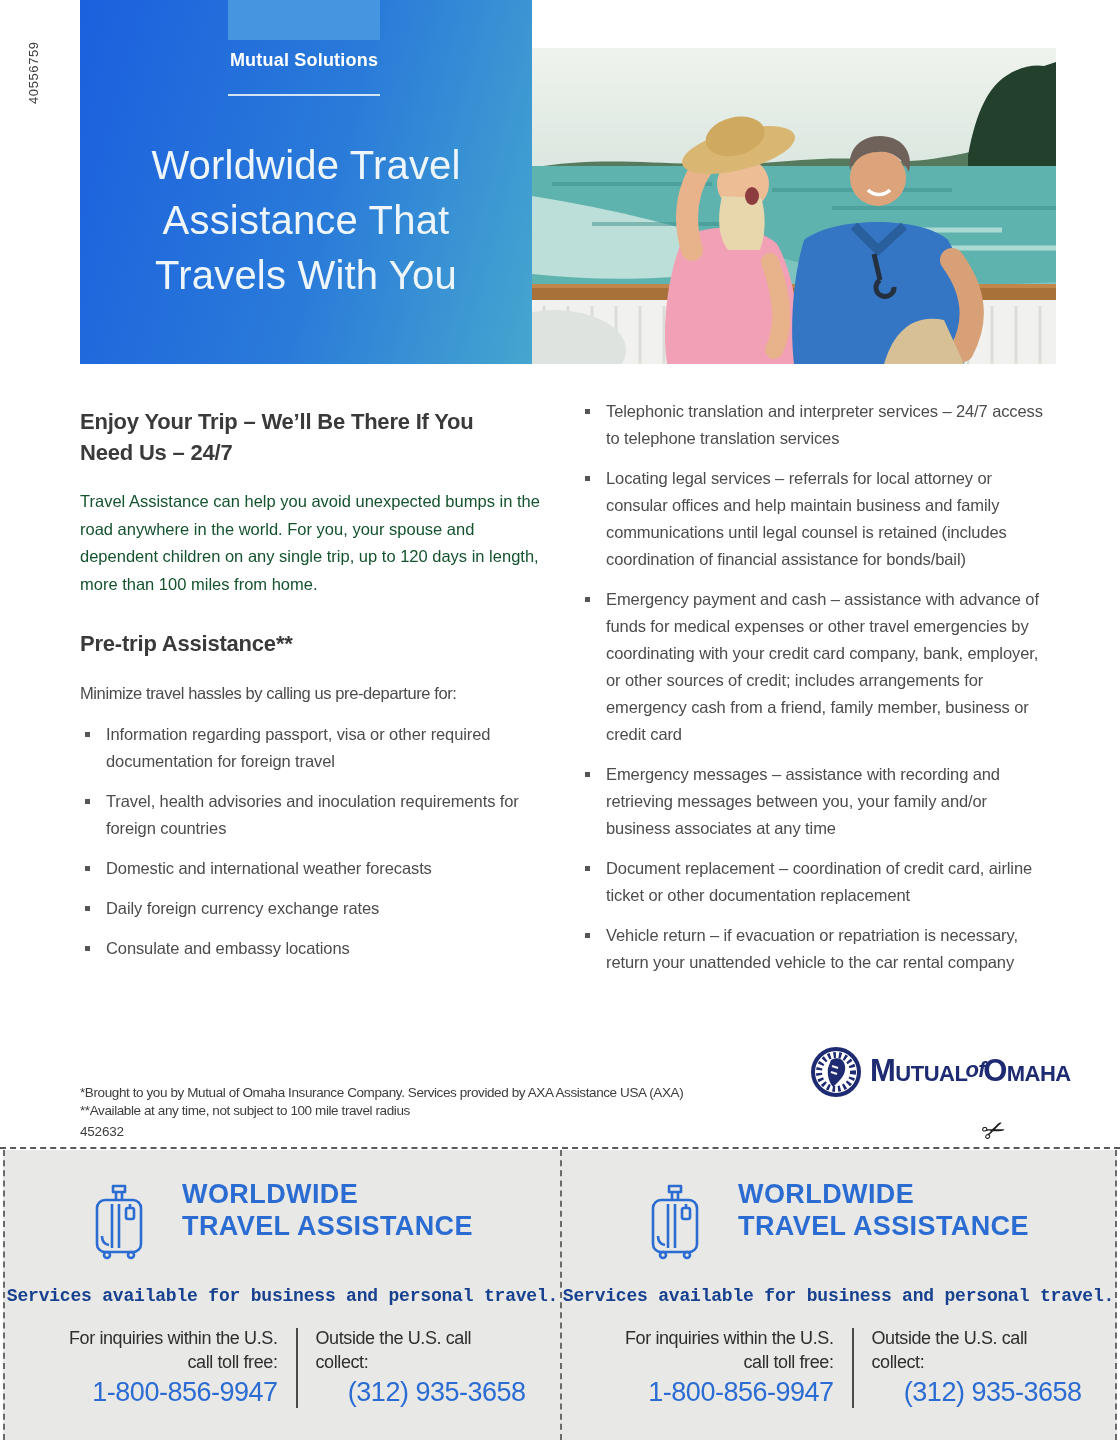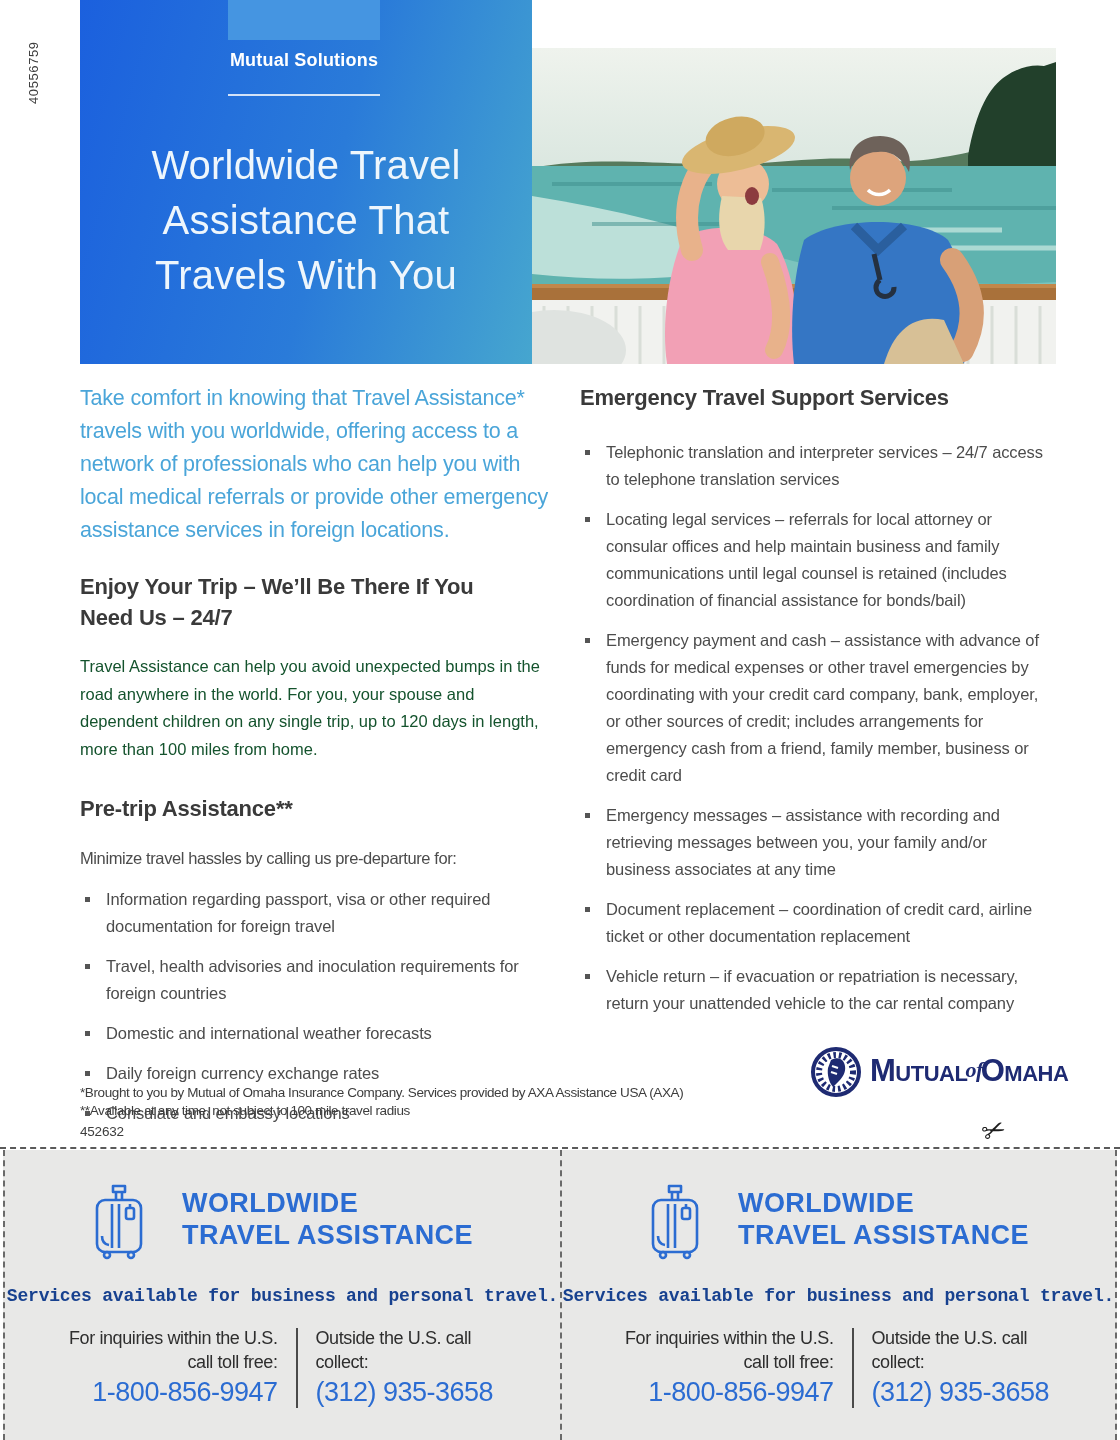--- a/index.html
+++ b/index.html
@@ -42,41 +42,41 @@
 
   
   .footnotes{position:absolute;left:80px;top:1084px;font-size:13.5px;line-height:18px;
     color:#3d3d3d;letter-spacing:-.4px;}
   .form-number{position:absolute;left:80px;top:1124px;font-size:13.5px;color:#3d3d3d;letter-spacing:-.2px;}
 
   
   .logo{position:absolute;left:810px;top:1046px;display:flex;align-items:center;}
   .logo-words{margin-left:8px;color:#1e2a72;font-weight:800;font-variant:small-caps;
     font-size:31px;letter-spacing:-.5px;line-height:48px;white-space:nowrap;}
-  .logo-of{font-family:Liberation Serif, serif;font-style:italic;font-weight:700;
+  .logo-of{font-family:Liberation Sans, sans-serif;font-style:italic;font-weight:700;
     font-variant:normal;font-size:22px;margin:16px -2px;position:relative;top:-4px;}
 
   
   .scissors{position:absolute;left:982px;top:1114px;font-size:28px;color:#1c1c1c;
     transform:rotate(-22deg);}
   .cutline{position:absolute;left:0;top:1147px;width:1120px;height:0;border-top:2px dashed #5a5a5a;}
   .coupon-section{position:absolute;left:3px;top:1150px;width:1114px;height:290px;
     background:#e8e8e7;border-left:2px dashed #6a6a6a;border-right:2px dashed #6a6a6a;
     display:flex;box-sizing:border-box;}
   .coupon{width:50%;box-sizing:border-box;}
   .coupon + .coupon{border-left:2px dashed #6a6a6a;}
-  .coupon-head{display:flex;justify-content:center;align-items:center;gap:36px;padding-top:28px;}
+  .coupon-head{display:flex;justify-content:center;align-items:flex-start;gap:36px;padding-top:28px;}
   .coupon-title{color:#2b6cd2;font-size:27px;line-height:32px;font-weight:600;letter-spacing:.4px;}
   .coupon-title span{display:block;}
   .coupon-sub{margin-top:26px;text-align:center;font-size:18px;font-weight:700;
     color:#17418f;letter-spacing:-.2px;font-family:Liberation Mono, monospace;}
   .phones{margin-top:20px;display:flex;justify-content:center;align-items:stretch;}
   .phone-block{display:flex;flex-direction:column;justify-content:flex-end;}
   .phone-block.us{width:238px;text-align:right;}
-  .phone-block.intl{width:210px;text-align:left;}
+  .phone-block.intl{width:210px;text-align:left;align-items:flex-end;}
   .phone-divider{width:2px;background:#4a4a4a;margin:2px 18px 0 18px;}
   .phone-label{font-size:18px;line-height:24px;color:#2e2e2e;letter-spacing:-.4px;}
   .phone-number{margin-top:3px;font-size:27px;color:#2b6cd2;letter-spacing:-.5px;}
 </style>
 </head>
 <body>
 
 <div class="side-number">40556759</div>
 
 <div class="header">
@@ -131,36 +131,34 @@
       <path d="M318,122 C315,100 330,88 348,88 C368,88 382,102 377,124 C370,110 359,102 346,104 C332,104 322,112 318,122 Z" fill="#6e625a"></path>
       <path d="M336,142 C342,148 352,148 358,142" stroke="#fff" stroke-width="3.5" fill="none"></path>
       <path d="M342,206 l6,26 M348,232 a9,9 0 1,0 14,7" stroke="#243040" stroke-width="5" fill="none"></path>
       <path d="M420,212 C442,242 446,272 430,302" stroke="#d8a077" stroke-width="24" fill="none" stroke-linecap="round"></path>
       <path d="M352,316 C362,282 382,266 412,272 L432,316 Z" fill="#d7c096"></path>
     </svg>
   </div>
 </div>
 
 <div class="col col-left">
-  <p class="intro">Take comfort in knowing that Travel Assistance* travels with you worldwide, offering access to a network of professionals who can help you with local medical referrals or provide other emergency assistance services in foreign locations.</p>
   <h2 class="sec enjoy">Enjoy Your Trip – We’ll Be There If You Need Us – 24/7</h2>
   <p class="para">Travel Assistance can help you avoid unexpected bumps in the road anywhere in the world. For you, your spouse and dependent children on any single trip, up to 120 days in length, more than 100 miles from home.</p>
   <h2 class="sec pretrip">Pre-trip Assistance**</h2>
   <p class="lead">Minimize travel hassles by calling us pre-departure for:</p>
   <ul class="blist">
     <li>Information regarding passport, visa or other required documentation for foreign travel</li>
     <li>Travel, health advisories and inoculation requirements for foreign countries</li>
     <li>Domestic and international weather forecasts</li>
     <li>Daily foreign currency exchange rates</li>
     <li>Consulate and embassy locations</li>
   </ul>
 </div>
 
 <div class="col col-right">
-  <h2 class="sec">Emergency Travel Support Services</h2>
   <ul class="blist">
     <li>Telephonic translation and interpreter services – 24/7 access to telephone translation services</li>
     <li>Locating legal services – referrals for local attorney or consular offices and help maintain business and family communications until legal counsel is retained (includes coordination of financial assistance for bonds/bail)</li>
     <li>Emergency payment and cash – assistance with advance of funds for medical expenses or other travel emergencies by coordinating with your credit card company, bank, employer, or other sources of credit; includes arrangements for emergency cash from a friend, family member, business or credit card</li>
     <li>Emergency messages – assistance with recording and retrieving messages between you, your family and/or business associates at any time</li>
     <li>Document replacement – coordination of credit card, airline ticket or other documentation replacement</li>
     <li>Vehicle return – if evacuation or repatriation is necessary, return your unattended vehicle to the car rental company</li>
   </ul>
 </div>
 

